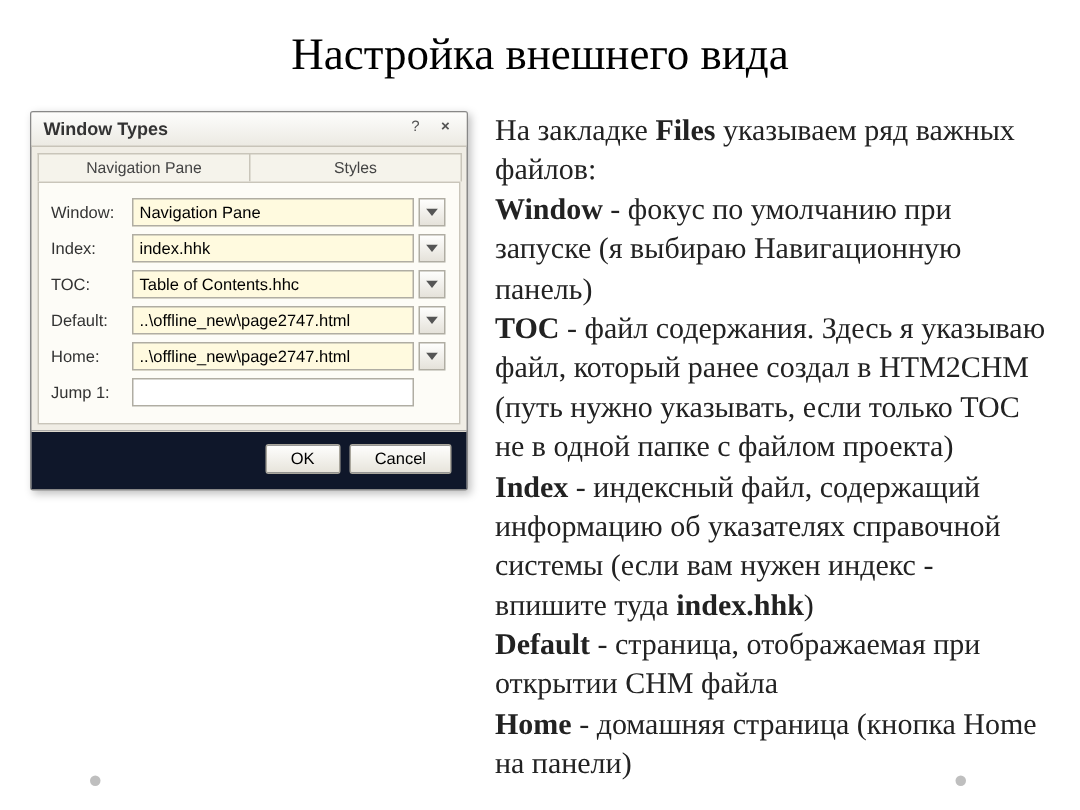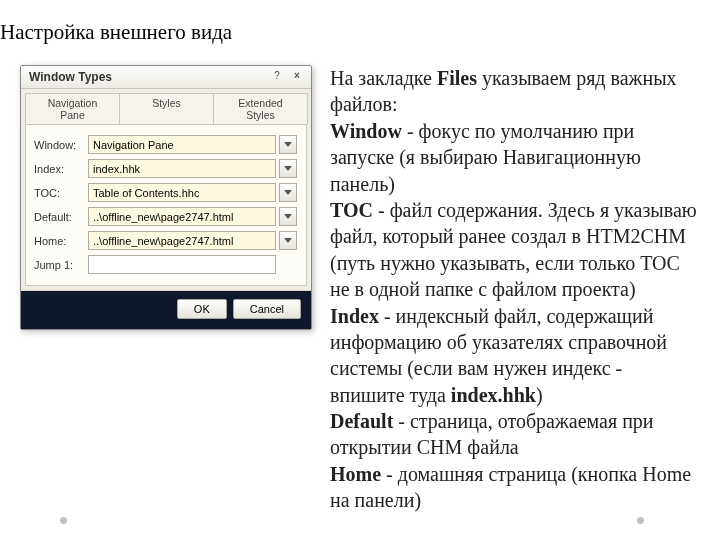--- a/index.html
+++ b/index.html
@@ -7,22 +7,23 @@
     margin: 0;
     width: 720px;
     height: 540px;
     background: #fff;
     font-family: Arial, sans-serif;
     font-size: 11px;
     color: #000;
     overflow: hidden;
   }
   .slide-title {
+    text-align: center;
     font-family: "Times New Roman", serif;
-    font-size: 21px;
+    font-size: 30px;
     font-weight: normal;
     margin: 20px 0 20px 0;
   }
   .content {
     display: flex;
     gap: 18px;
     padding: 0 20px;
   }
   .screenshot {
     width: 292px;
@@ -140,21 +141,20 @@
         <span class="t">Window Types</span>
         <span class="btns">
           <span class="help-btn">?</span>
           <span class="close-btn">×</span>
         </span>
       </div>
       <div class="tabs">
         <div class="tabrow">
           <div class="tab">Navigation Pane</div>
           <div class="tab">Styles</div>
-          <div class="tab">Extended Styles</div>
         </div>
       </div>
       <div class="panel">
         <div class="row hl">
           <label>Window:</label>
           <div class="combo">Navigation Pane</div>
           <div class="dd">
               <svg viewBox="0 0 8 5">
                 <path d="M0 0 L8 0 L4 5 Z" fill="#555"></path>
               </svg>

